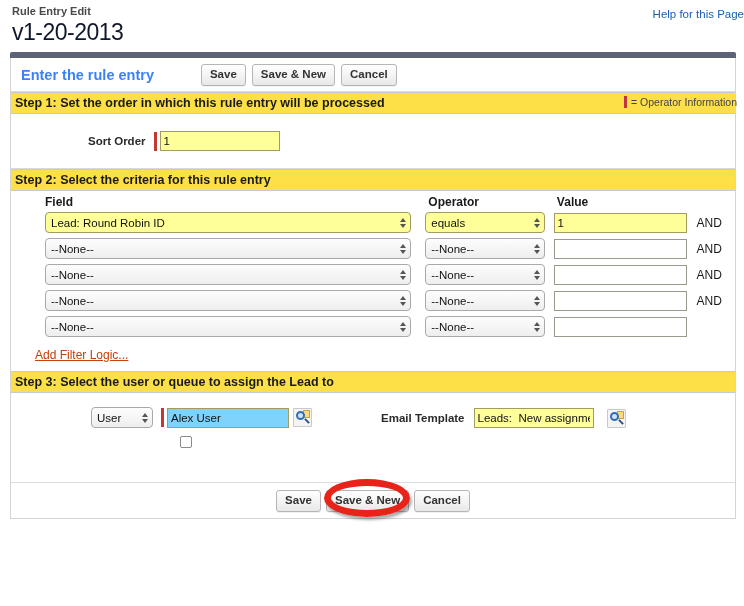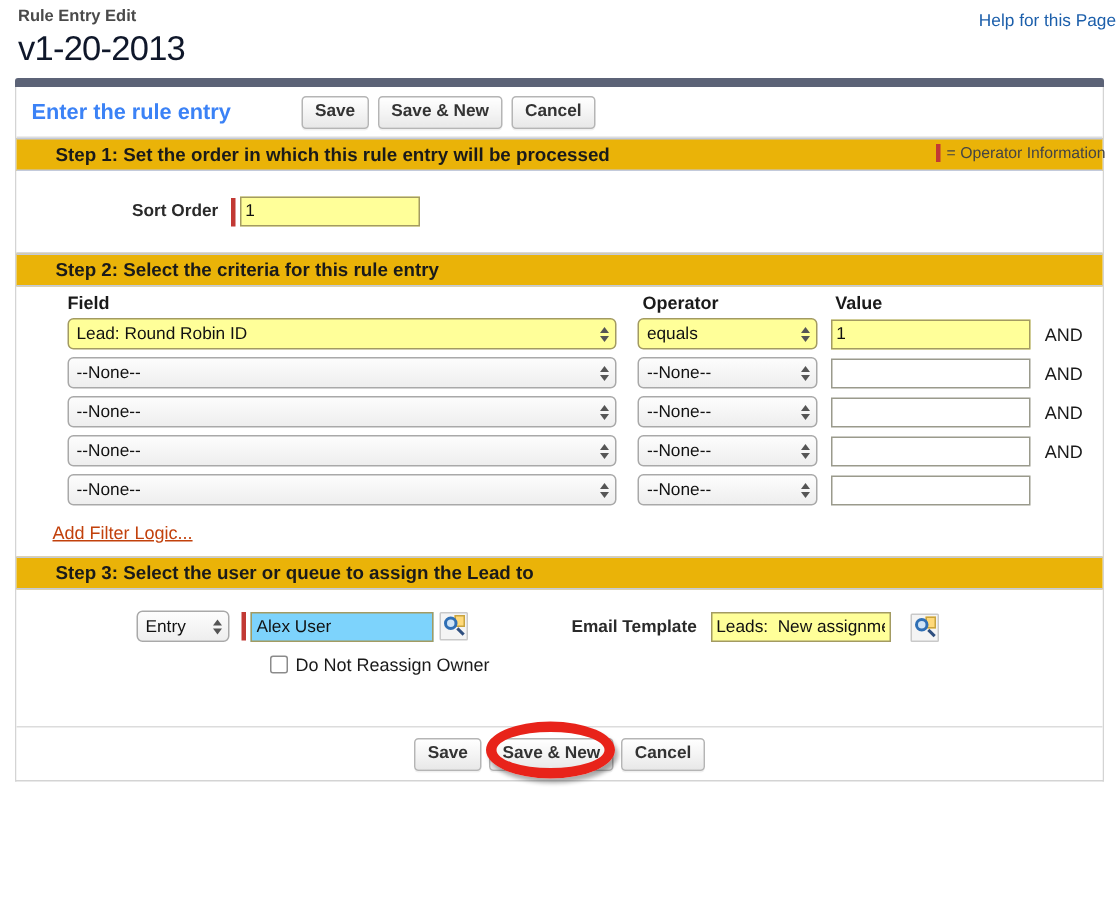--- a/index.html
+++ b/index.html
@@ -66,26 +66,26 @@
     padding: 3px 8px 4px 8px;
     line-height: 13px;
     cursor: pointer;
     white-space: nowrap;
     box-shadow: 0 1px 0 rgba(0,0,0,0.06);
   }
 
   
   .step-sep { height: 1px; background: #d9d9d9; }
   .step-head {
-    background: #eab308;
+    background: #fde047;
     border-top: 1px solid #c3cadb;
     border-bottom: 1px solid #c3cadb;
     height: 22px;
     display: flex; align-items: center;
-    padding: 0 6px 0 26px;
+    padding: 0 6px 0 4px;
     position: relative;
   }
   .step-head .step-label {
     font-size: 12.5px; font-weight: bold; color: #1a1a1a;
   }
   .reqlegend {
     position: absolute; right: -2px; top: 3px;
     display: flex; align-items: center; gap: 4px;
     font-size: 10.5px; color: #444; white-space: nowrap;
   }
@@ -378,37 +378,36 @@
 
     <div class="step-head">
       <span class="step-label">Step 3: Select the user or queue to assign the Lead to</span>
     </div>
     <div class="step-body">
       <div class="assignrow">
 
         <div class="assign-left">
           <div class="assign-line">
             <span class="sel usertype">
-              <span>Entry</span>
+              <span>User</span>
               <span class="arrows">
                   <i class="up"></i>
                   <i class="dn"></i>
                 </span>
             </span>
             <span class="reqmark"></span>
             <input class="inp assignee" type="text" value="Alex User" style="">
             <span class="lookup">
               <span class="page"></span>
               <span class="glass"></span>
               <span class="handle"></span>
             </span>
           </div>
           <div class="checkline">
             <span class="cbox"></span>
-            <span class="cblabel">Do Not Reassign Owner</span>
           </div>
         </div>
 
         <div class="assign-right">
           <span class="et-label">Email Template</span>
           <input class="inp emailtpl" type="text" value="Leads:  New assignme" style="">
           <span class="lookup">
             <span class="page"></span>
             <span class="glass"></span>
             <span class="handle"></span>

